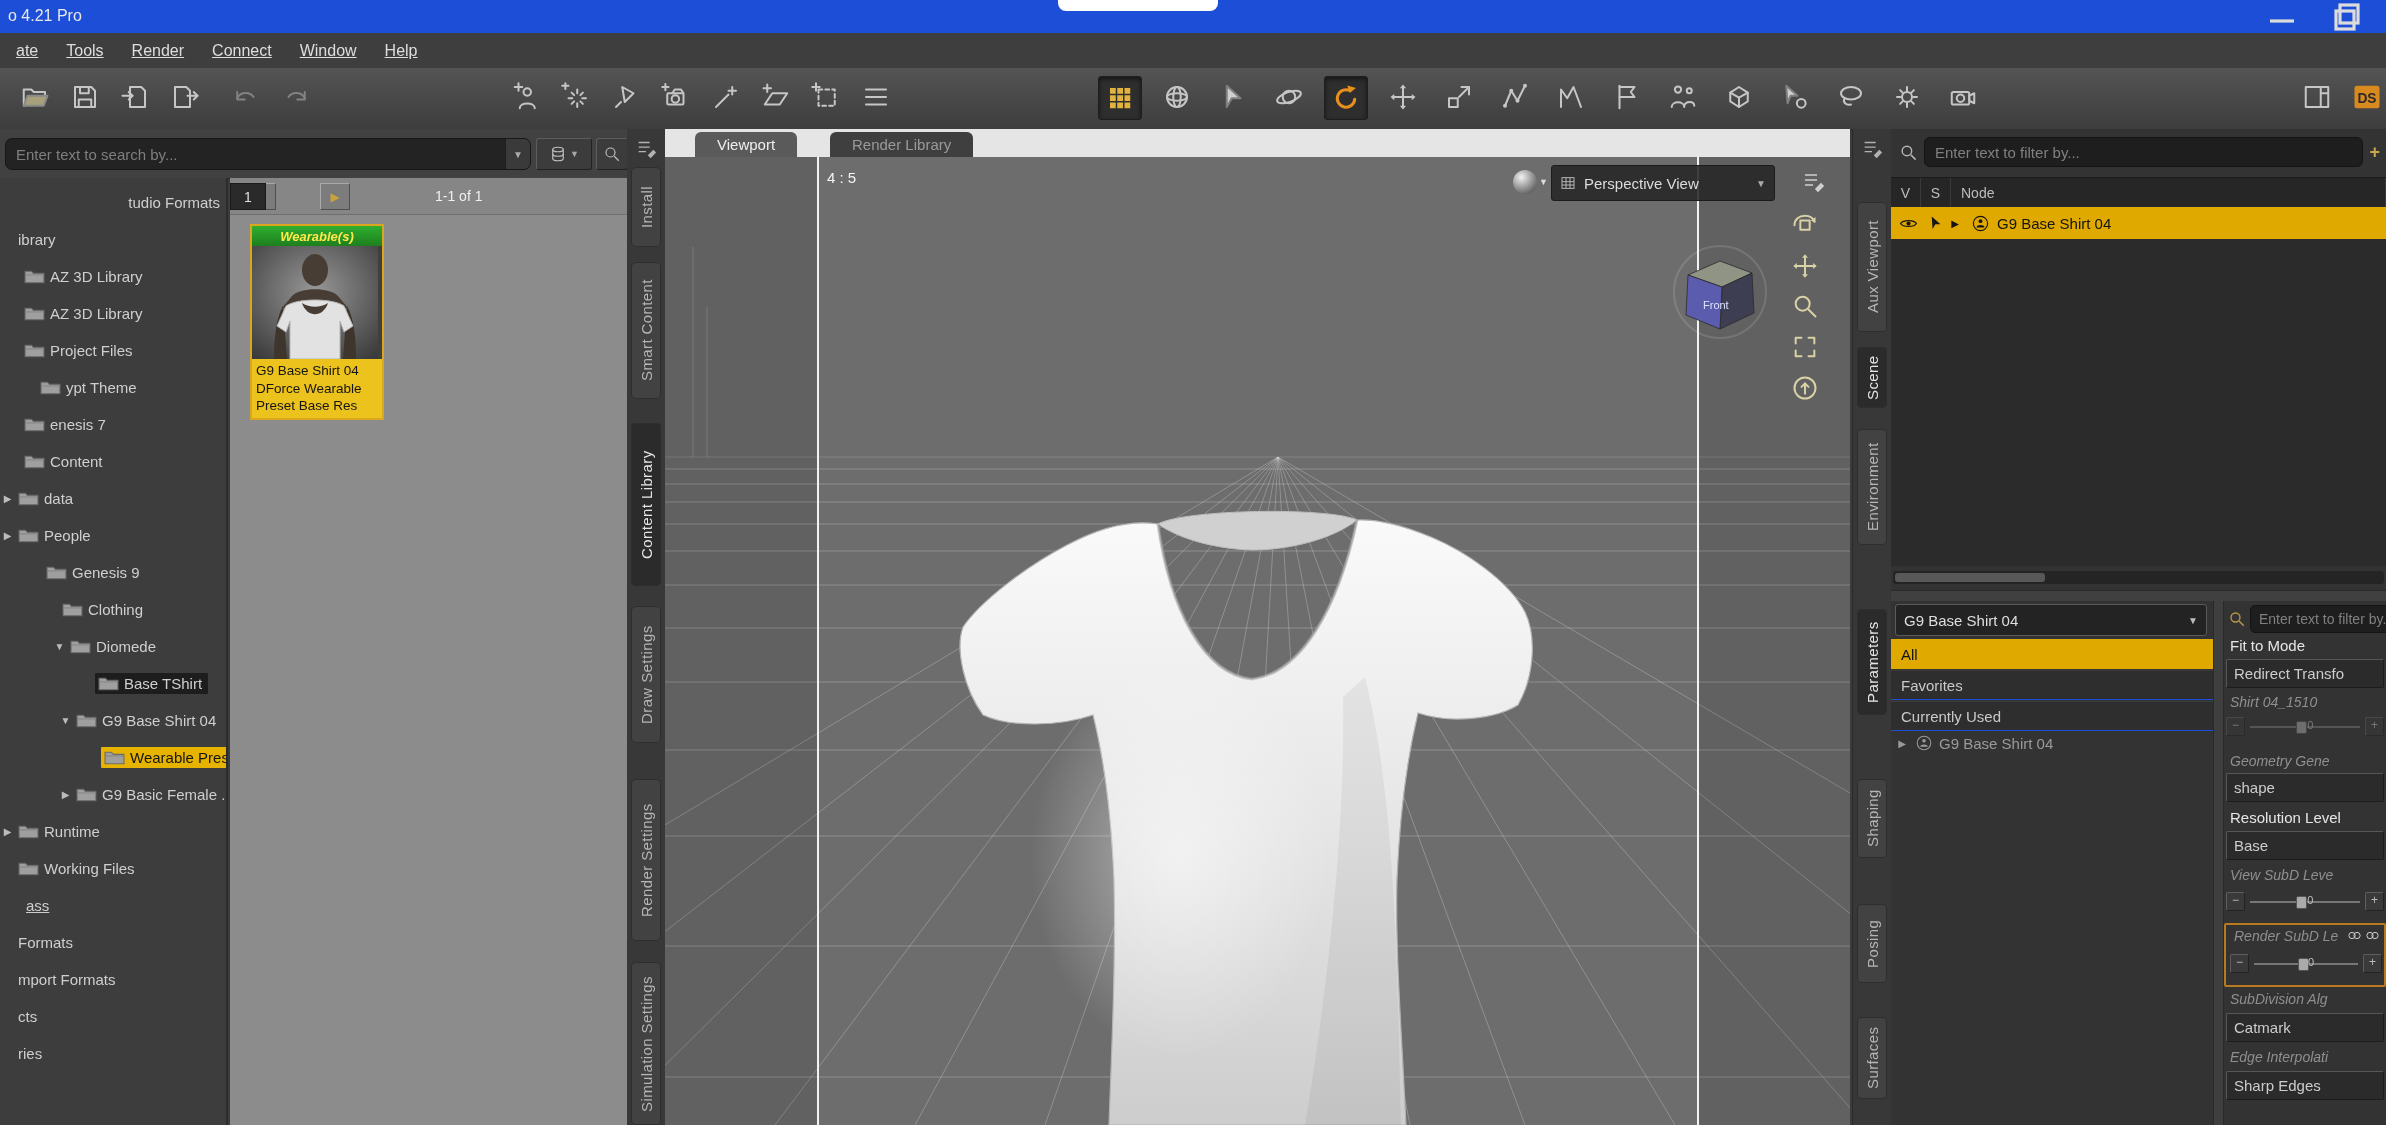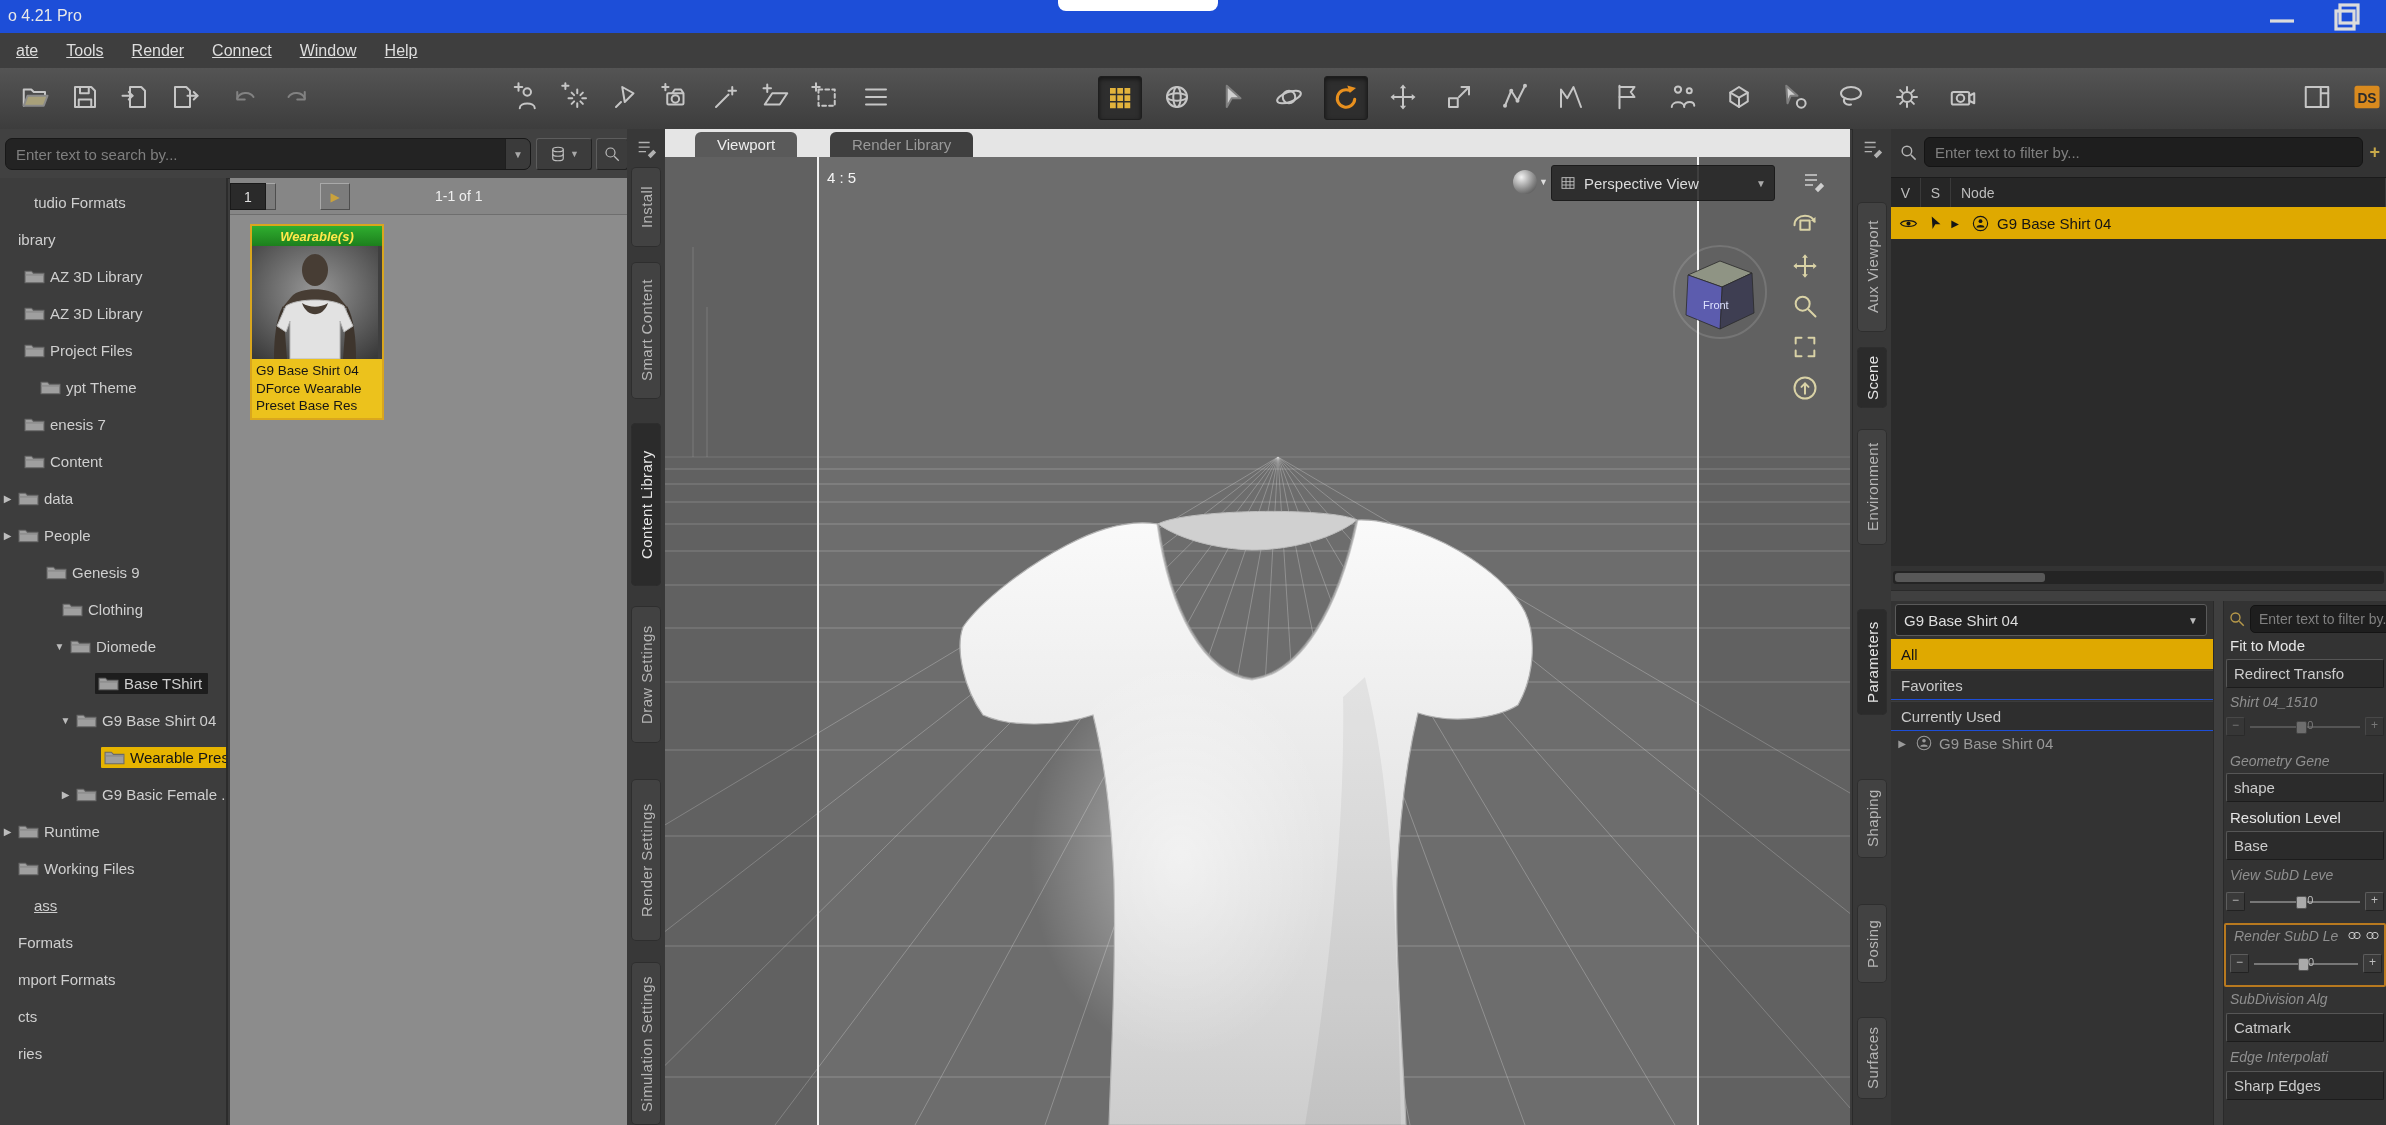--- a/index.html
+++ b/index.html
@@ -430,21 +430,21 @@
     <div class="sbtn-sq" style="left:596px;width:30px">
       <svg viewBox="0 0 24 24">
           <circle cx="10" cy="10" r="6"></circle>
           <path d="M15 15l6 6"></path>
         </svg>
     </div>
   </div>
 
   <div class="tree-panel">
 
-      <div class="tree-row no-icon" style="padding-left: 16px;">
+      <div class="tree-row no-icon" style="padding-left: 16px; justify-content: flex-end;">
         <span class="tw"></span>
         <span class="band">
 
           <span class="trlabel">tudio Formats</span>
         </span>
       </div>
 
       <div class="tree-row no-icon" style="padding-left: 0px;">
         <span class="tw"></span>
         <span class="band">
@@ -667,21 +667,21 @@
           <span class="folder">
             <svg viewBox="0 0 20 16">
               <path d="M1 14V3h6l2 2h10v9z" fill="#9f9f9f" stroke="#6a6a6a"></path>
               <path d="M1 6.5h18" stroke="#858585" fill="none"></path>
             </svg>
           </span>
           <span class="trlabel">Working Files</span>
         </span>
       </div>
 
-      <div class="tree-row no-icon" style="padding-left: 16px; text-decoration: underline;">
+      <div class="tree-row no-icon" style="padding-left: 8px; text-decoration: underline;">
         <span class="tw"></span>
         <span class="band">
 
           <span class="trlabel">ass</span>
         </span>
       </div>
 
       <div class="tree-row no-icon" style="padding-left: 0px;">
         <span class="tw"></span>
         <span class="band">

